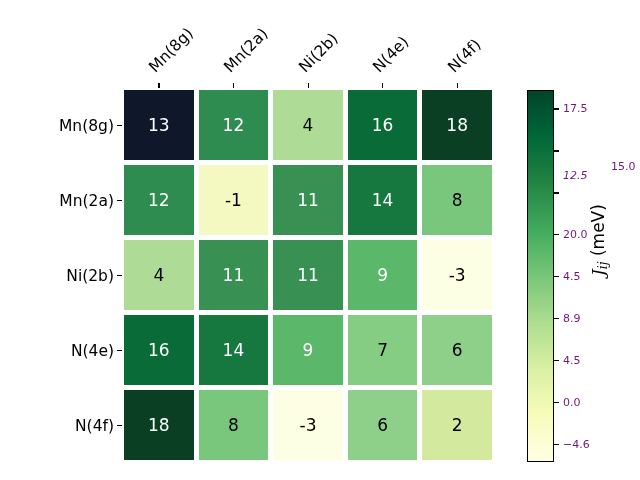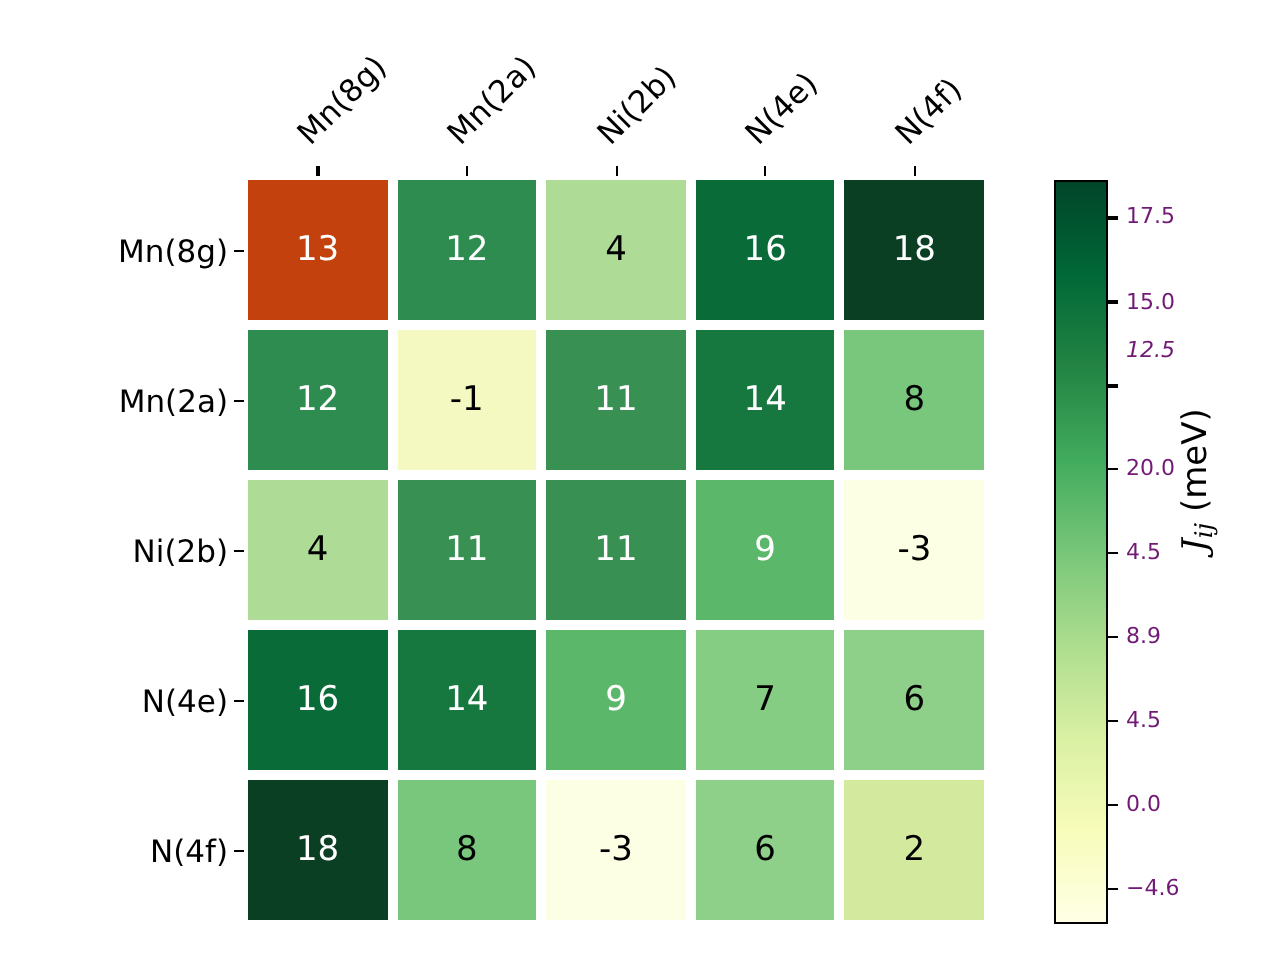--- a/index.html
+++ b/index.html
@@ -166,21 +166,21 @@
       <div class="ytick" style="top: 109.5px;"></div>
       <div class="ylabel" style="top: 176.5px;">Ni(2b)</div>
       <div class="ytick" style="top: 184.5px;"></div>
       <div class="ylabel" style="top: 251.5px;">N(4e)</div>
       <div class="ytick" style="top: 259.5px;"></div>
       <div class="ylabel" style="top: 326.5px;">N(4f)</div>
       <div class="ytick" style="top: 334.5px;"></div>
     </div>
 
   <div id="matrix-area">
-      <div class="hm-cell" style="left: 0px; top: 0px; width: 69.6px; height: 70px; background: #c2410c; color: rgb(255, 255, 255);">13</div>
+      <div class="hm-cell" style="left: 0px; top: 0px; width: 69.6px; height: 70px; background: #0f172a; color: rgb(255, 255, 255);">13</div>
       <div class="hm-cell" style="left: 74.6px; top: 0px; width: 69.6px; height: 70px; background: rgb(46, 140, 80); color: rgb(255, 255, 255);">12</div>
       <div class="hm-cell" style="left: 149.2px; top: 0px; width: 69.6px; height: 70px; background: rgb(174, 220, 150); color: rgb(0, 0, 0);">4</div>
       <div class="hm-cell" style="left: 223.8px; top: 0px; width: 69.6px; height: 70px; background: rgb(8, 107, 56); color: rgb(255, 255, 255);">16</div>
       <div class="hm-cell" style="left: 298.4px; top: 0px; width: 69.6px; height: 70px; background: rgb(10, 63, 36); color: rgb(255, 255, 255);">18</div>
       <div class="hm-cell" style="left: 0px; top: 75px; width: 69.6px; height: 70px; background: rgb(46, 140, 80); color: rgb(255, 255, 255);">12</div>
       <div class="hm-cell" style="left: 74.6px; top: 75px; width: 69.6px; height: 70px; background: rgb(244, 248, 193); color: rgb(0, 0, 0);">-1</div>
       <div class="hm-cell" style="left: 149.2px; top: 75px; width: 69.6px; height: 70px; background: rgb(56, 145, 82); color: rgb(255, 255, 255);">11</div>
       <div class="hm-cell" style="left: 223.8px; top: 75px; width: 69.6px; height: 70px; background: rgb(22, 120, 63); color: rgb(255, 255, 255);">14</div>
       <div class="hm-cell" style="left: 298.4px; top: 75px; width: 69.6px; height: 70px; background: rgb(120, 199, 124); color: rgb(0, 0, 0);">8</div>
       <div class="hm-cell" style="left: 0px; top: 150px; width: 69.6px; height: 70px; background: rgb(174, 220, 150); color: rgb(0, 0, 0);">4</div>
@@ -198,21 +198,21 @@
       <div class="hm-cell" style="left: 149.2px; top: 300px; width: 69.6px; height: 70px; background: rgb(253, 255, 229); color: rgb(0, 0, 0);">-3</div>
       <div class="hm-cell" style="left: 223.8px; top: 300px; width: 69.6px; height: 70px; background: rgb(142, 208, 137); color: rgb(0, 0, 0);">6</div>
       <div class="hm-cell" style="left: 298.4px; top: 300px; width: 69.6px; height: 70px; background: rgb(211, 234, 158); color: rgb(0, 0, 0);">2</div>
     </div>
 
   <div id="colorbar-group">
     <div id="colorbar-gradient" style="background: linear-gradient(rgb(0, 69, 41), rgb(0, 104, 55), rgb(35, 132, 67), rgb(65, 171, 93), rgb(120, 198, 121), rgb(173, 221, 142), rgb(217, 240, 163), rgb(247, 252, 185), rgb(255, 255, 229));"></div>
   <div class="cb-tick" style="top: 18.4324px;"></div>
       <div class="cb-ticklabel" style="top: 18.4324px;">17.5</div>
       <div class="cb-tick" style="top: 60.3243px;"></div>
-      <div class="cb-ticklabel" style="top: 61px;">15.0</div>
+      <div class="cb-ticklabel" style="top: 76px; margin-left: 48px;">15.0</div>
       <div class="cb-tick" style="top: 102.216px;"></div>
       <div class="cb-ticklabel" style="top: 85px; font-style: italic;">12.5</div>
       <div class="cb-tick" style="top: 144.108px;"></div>
       <div class="cb-ticklabel" style="top: 144.108px;">20.0</div>
       <div class="cb-tick" style="top: 186px;"></div>
       <div class="cb-ticklabel" style="top: 186px;">4.5</div>
       <div class="cb-tick" style="top: 227.892px;"></div>
       <div class="cb-ticklabel" style="top: 227.892px;">8.9</div>
       <div class="cb-tick" style="top: 269.784px;"></div>
       <div class="cb-ticklabel" style="top: 269.784px;">4.5</div>

